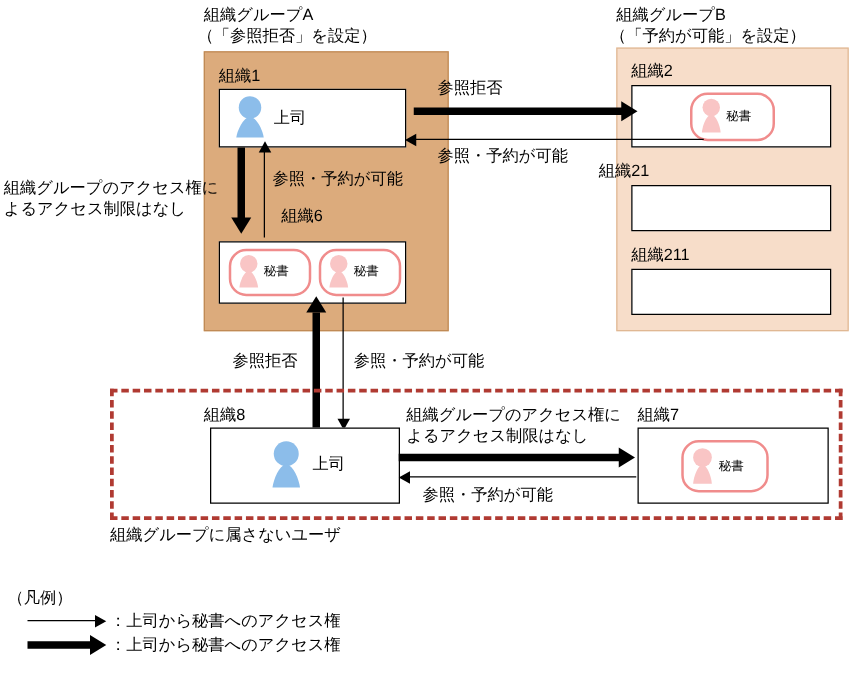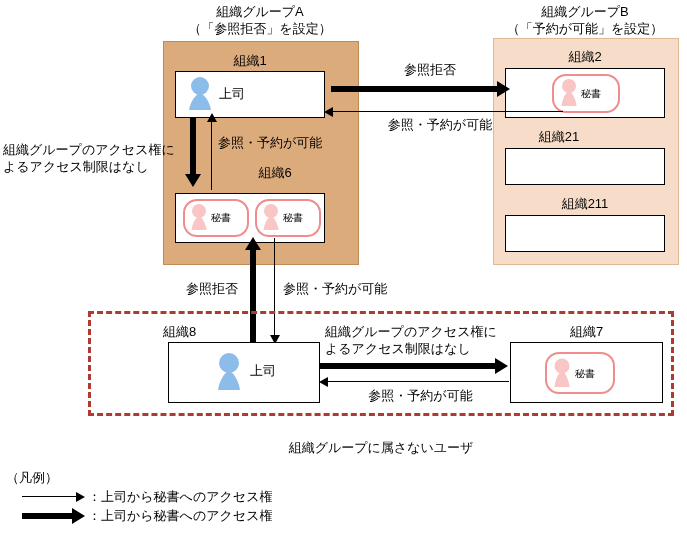--- a/index.html
+++ b/index.html
@@ -18,21 +18,21 @@
   .thick-v{position:absolute;background:#000;width:6px;}
   .thin-v{position:absolute;background:#000;width:1.4px;}
   .tri{position:absolute;width:0;height:0;}
   .tri-r{border-top:8px solid transparent;border-bottom:8px solid transparent;border-left:13px solid #000;}
   .tri-d{border-left:8px solid transparent;border-right:8px solid transparent;border-top:13px solid #000;}
   .tri-u{border-left:8px solid transparent;border-right:8px solid transparent;border-bottom:13px solid #000;}
   .tri-r-sm{border-top:5px solid transparent;border-bottom:5px solid transparent;border-left:9px solid #000;}
   .tri-l-sm{border-top:5px solid transparent;border-bottom:5px solid transparent;border-right:9px solid #000;}
   .tri-d-sm{border-left:5px solid transparent;border-right:5px solid transparent;border-top:9px solid #000;}
   .tri-u-sm{border-left:5px solid transparent;border-right:5px solid transparent;border-bottom:9px solid #000;}
-  .ctr{text-align:center;}
+  .ctr{text-align:left;}
 </style>
 </head>
 <body>
 
 <div class="abs lbl ctr" style="left:163px;top:4px;width:194px;">組織グループA</div>
 <div class="abs lbl ctr" style="left:158px;top:21px;width:204px;">（「参照拒否」を設定）</div>
 
 <div class="abs grpA" style="left:163px;top:41px;width:194px;height:222px;"></div>
 
 <div class="abs lbl ctr" style="left:175px;top:53px;width:150px;">組織1</div>
@@ -129,21 +129,21 @@
 
 <div class="abs lbl ctr" style="left:510px;top:324px;width:153px;">組織7</div>
 <div class="abs wbox" style="left:510px;top:342px;width:153px;height:61px;"></div>
 <div class="rounded-hl" style="left:545px;top:352px;width:70px;height:42px;"></div>
 <svg class="abs" style="left:551px;top:357px;" width="23" height="33" viewBox="0 0 23 33">
   <circle cx="11" cy="9" r="7.5" fill="#f9c5c5"></circle>
   <path d="M11 14 C7 16 4 24 3.5 30 L18.5 30 C18 24 15 16 11 14 Z" fill="#f9c5c5"></path>
 </svg>
 <div class="abs lbl2" style="left:575px;top:366px;">秘書</div>
 
-<div class="abs lbl ctr" style="left:88px;top:440px;width:586px;">組織グループに属さないユーザ</div>
+<div class="abs lbl ctr" style="left:88px;top:420px;width:586px;">組織グループに属さないユーザ</div>
 
 <div class="abs lbl" style="left:6px;top:470px;">（凡例）</div>
 <div class="thin-h" style="left:22px;top:496px;width:57px;"></div>
 <div class="tri tri-r-sm" style="left:76px;top:492px;"></div>
 <div class="abs lbl" style="left:88px;top:489px;">：上司から秘書へのアクセス権</div>
 
 <div class="thick-h" style="left:22px;top:513px;width:52px;"></div>
 <div class="tri tri-r" style="left:72px;top:508px;"></div>
 <div class="abs lbl" style="left:88px;top:508px;">：上司から秘書へのアクセス権</div>
 

